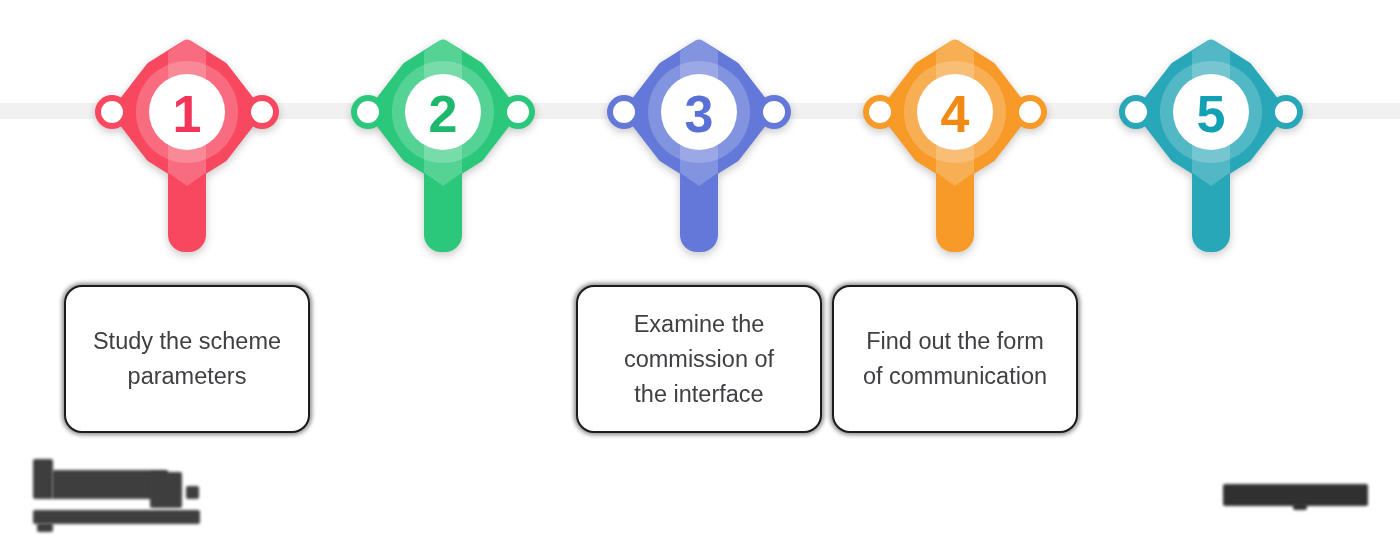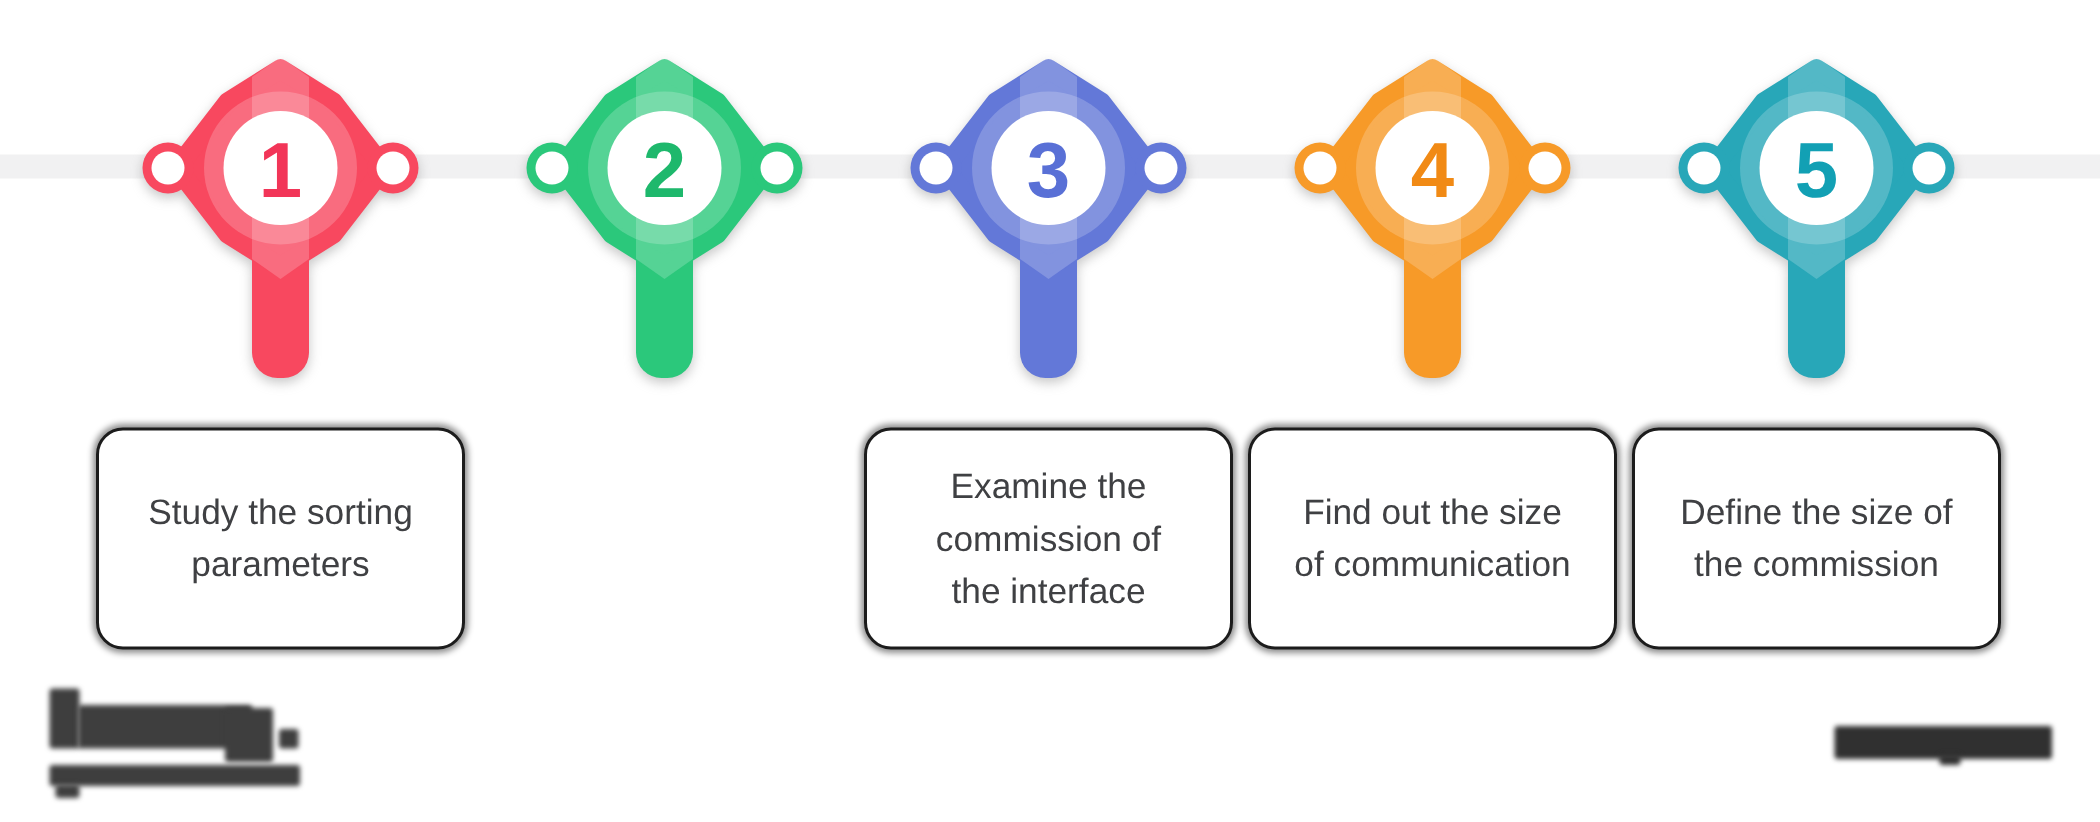--- a/index.html
+++ b/index.html
@@ -77,21 +77,21 @@
         <circle class="halo" cx="90" cy="92" r="51"></circle>
       </g>
       <circle class="dot-ring" cx="15" cy="92" r="17"></circle>
       <circle class="dot-ring" cx="165" cy="92" r="17"></circle>
       <circle class="dot" cx="15" cy="92" r="11"></circle>
       <circle class="dot" cx="165" cy="92" r="11"></circle>
       <circle class="face" cx="90" cy="92" r="38"></circle>
       <text class="num" x="90" y="94">1</text>
     </svg>
     <div class="card">
-      <div class="card-text">Study the sorting
+      <div class="card-text">Study the scheme
 parameters</div>
     </div>
   </div>
 
   <div class="step" style="left: 320px; --c: #2BC87B; --cn: #1EB86C;">
     <svg class="badge" width="180" height="236" viewBox="0 0 180 236">
       <defs>
           <clipPath id="oct1">
             <path d="M14 92 L53 44 L90 18 L127 44 L166 92 L127 140 L90 166 L53 140 Z"></path>
           </clipPath>
@@ -152,21 +152,21 @@
         <circle class="halo" cx="90" cy="92" r="51"></circle>
       </g>
       <circle class="dot-ring" cx="15" cy="92" r="17"></circle>
       <circle class="dot-ring" cx="165" cy="92" r="17"></circle>
       <circle class="dot" cx="15" cy="92" r="11"></circle>
       <circle class="dot" cx="165" cy="92" r="11"></circle>
       <circle class="face" cx="90" cy="92" r="38"></circle>
       <text class="num" x="90" y="94">4</text>
     </svg>
     <div class="card">
-      <div class="card-text">Find out the size
+      <div class="card-text">Find out the form
 of communication</div>
     </div>
   </div>
 
   <div class="step" style="left: 1088px; --c: #28A7B8; --cn: #12A0B4;">
     <svg class="badge" width="180" height="236" viewBox="0 0 180 236">
       <defs>
           <clipPath id="oct4">
             <path d="M14 92 L53 44 L90 18 L127 44 L166 92 L127 140 L90 166 L53 140 Z"></path>
           </clipPath>
@@ -177,24 +177,20 @@
         <rect class="band" x="71" y="18" width="38" height="148"></rect>
         <circle class="halo" cx="90" cy="92" r="51"></circle>
       </g>
       <circle class="dot-ring" cx="15" cy="92" r="17"></circle>
       <circle class="dot-ring" cx="165" cy="92" r="17"></circle>
       <circle class="dot" cx="15" cy="92" r="11"></circle>
       <circle class="dot" cx="165" cy="92" r="11"></circle>
       <circle class="face" cx="90" cy="92" r="38"></circle>
       <text class="num" x="90" y="94">5</text>
     </svg>
-    <div class="card">
-      <div class="card-text">Define the size of
-the commission</div>
-    </div>
   </div>
 
   <div>
     <div class="blob" style="left:33px;top:459px;width:20px;height:40px"></div>
     <div class="blob" style="left:52px;top:470px;width:116px;height:29px"></div>
     <div class="blob" style="left:150px;top:472px;width:32px;height:36px"></div>
     <div class="blob" style="left:186px;top:486px;width:13px;height:13px"></div>
     <div class="blob" style="left:33px;top:510px;width:167px;height:14px"></div>
     <div class="blob" style="left:37px;top:523px;width:16px;height:9px"></div>
   </div>

